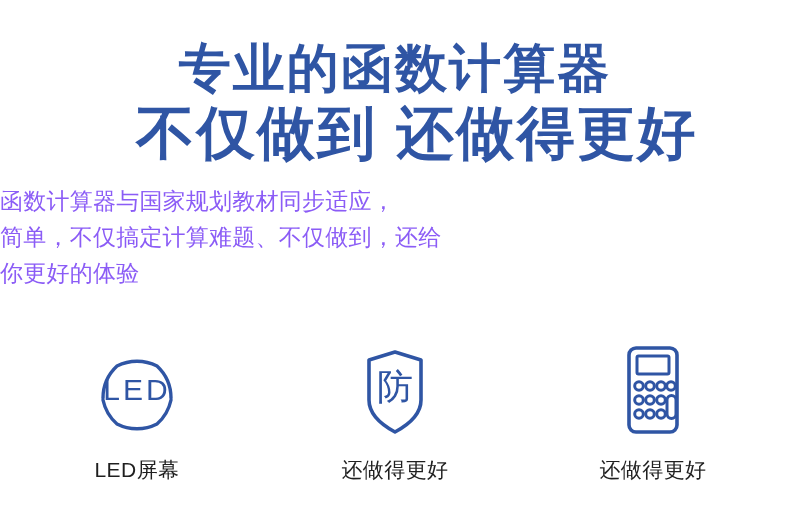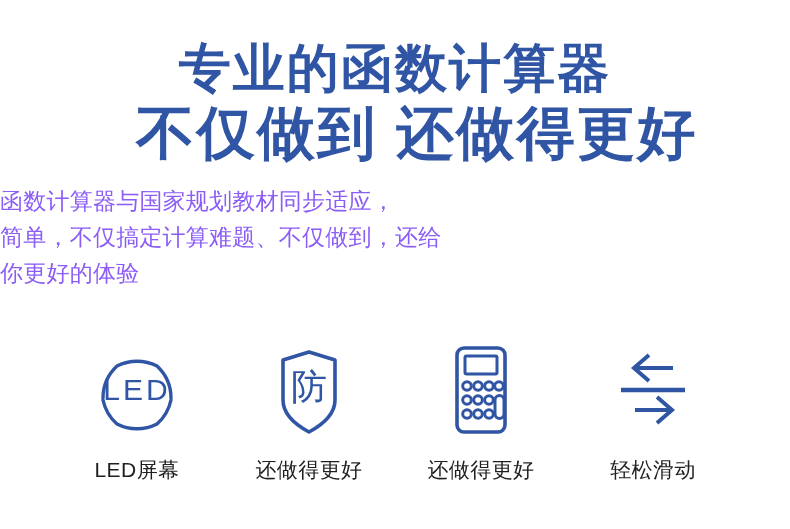--- a/index.html
+++ b/index.html
@@ -164,30 +164,15 @@
           <circle cx="34" cy="72" r="4.3" fill="none" stroke="#2f55a4" stroke-width="3"></circle>
           <circle cx="45" cy="72" r="4.3" fill="none" stroke="#2f55a4" stroke-width="3"></circle>
           <circle cx="56" cy="72" r="4.3" fill="none" stroke="#2f55a4" stroke-width="3"></circle>
 
           <rect x="62" y="53.5" width="9" height="23" rx="4.5" ry="4.5" fill="none" stroke="#2f55a4" stroke-width="3"></rect>
         </svg>
       </div>
       <div class="feature-label">还做得更好</div>
     </div>
 
-    <div class="feature">
-      <div class="feature-icon">
-        <svg width="96" height="96" viewBox="0 0 96 96" aria-hidden="true">
-
-          <line x1="30" y1="26" x2="68" y2="26" stroke="#2f55a4" stroke-width="4" stroke-linecap="butt"></line>
-          <polyline points="44,13 29,26 44,39" fill="none" stroke="#2f55a4" stroke-width="4" stroke-linejoin="miter" stroke-linecap="butt"></polyline>
-
-          <line x1="16" y1="48" x2="80" y2="48" stroke="#2f55a4" stroke-width="4.5" stroke-linecap="butt"></line>
-
-          <line x1="30" y1="68" x2="66" y2="68" stroke="#2f55a4" stroke-width="4" stroke-linecap="butt"></line>
-          <polyline points="52,55 67,68 52,81" fill="none" stroke="#2f55a4" stroke-width="4" stroke-linejoin="miter" stroke-linecap="butt"></polyline>
-        </svg>
-      </div>
-      <div class="feature-label">轻松滑动</div>
-    </div>
 
   </div>
 </div>
 
 </body></html>

